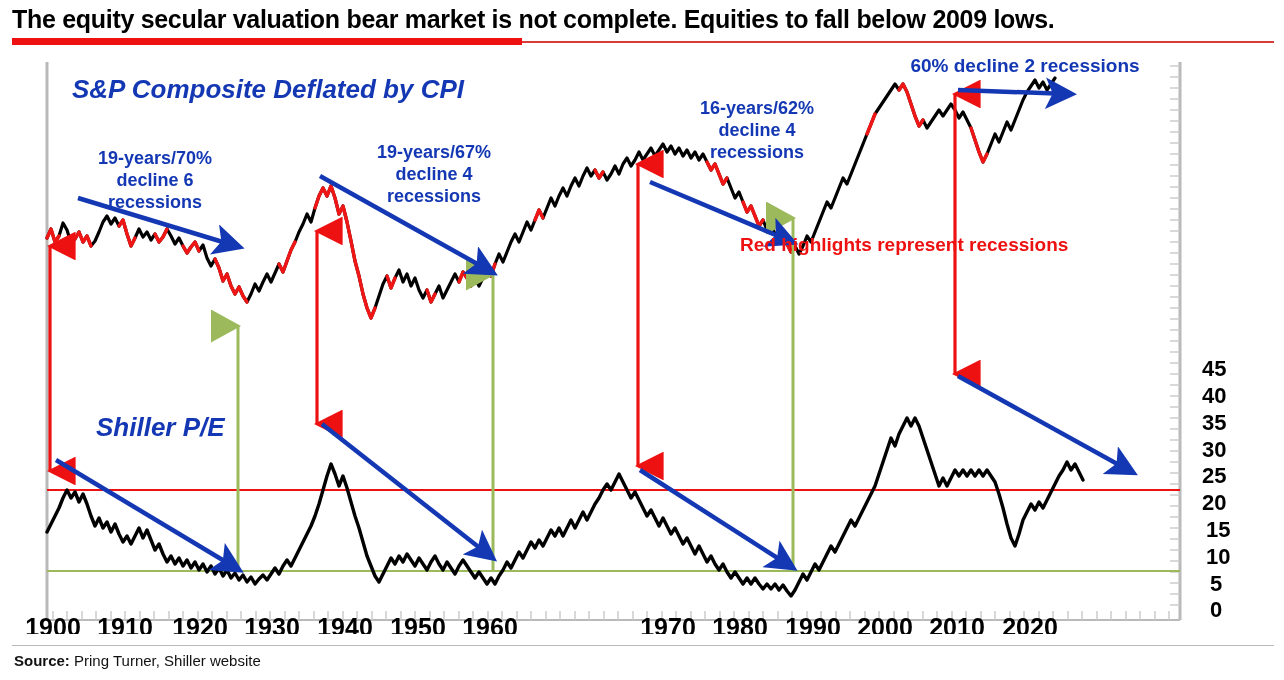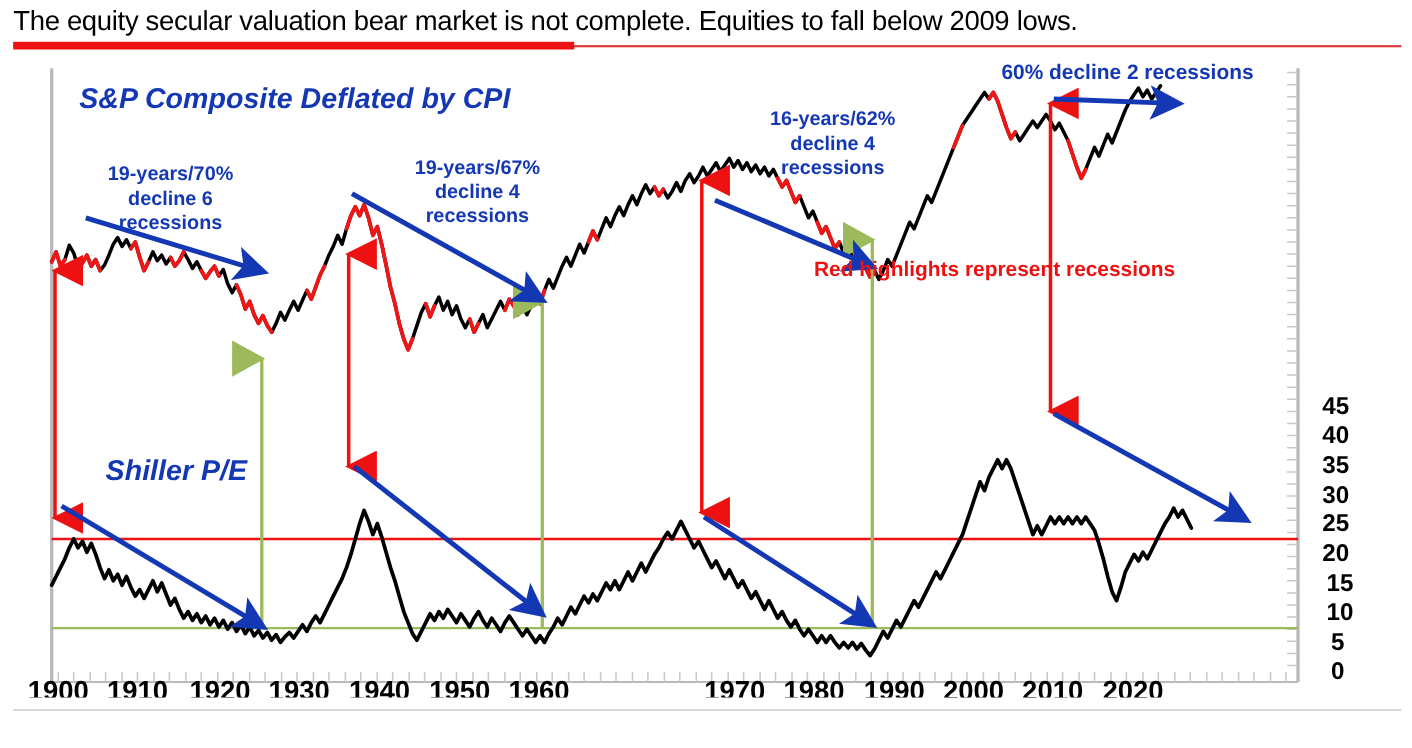--- a/index.html
+++ b/index.html
@@ -1,20 +1,20 @@
 <!DOCTYPE html>
 <html><head>
 <meta charset="utf-8">
 <style>
   html,body{margin:0;padding:0;background:#fff;}
   body{width:1284px;height:680px;font-family:"Liberation Sans",sans-serif;position:relative;overflow:hidden;}
   #page{position:relative;width:1284px;height:680px;background:#ffffff;}
 
   .title-wrap{position:absolute;left:0;top:0;width:1284px;height:46px;}
-  .title{position:absolute;left:12px;top:5px;font-size:25px;font-weight:normal;color:#000;
+  .title{position:absolute;left:12px;top:5px;font-size:25px;font-weight:bold;color:#000;
          letter-spacing:-0.3px;white-space:nowrap;font-family:"Liberation Sans",sans-serif;}
   .rule-thick{position:absolute;left:12px;top:38px;width:510px;height:7px;background:#ee1111;}
   .rule-thin{position:absolute;left:12px;top:41px;width:1262px;height:2px;background:#d93a3a;}
 
   .chartbox{position:absolute;left:0;top:46px;width:1284px;height:588px;}
   svg.chart{position:absolute;left:0;top:0;}
 
   .srcbar{position:absolute;left:12px;top:645px;width:1262px;height:1px;background:#b9b9b9;}
   .source{position:absolute;left:14px;top:652px;font-size:15px;color:#111;white-space:nowrap;}
   .source b{font-weight:bold;}
@@ -367,14 +367,17 @@
         <text x="813" y="590">1990</text>
         <text x="885" y="590">2000</text>
         <text x="957" y="590">2010</text>
         <text x="1030" y="590">2020</text>
       </g>
 
     </svg>
   </div>
 
   <div class="srcbar"></div>
+  <div class="source">
+    <b>Source:</b><span> Pring Turner, Shiller website</span>
+  </div>
 
 </div>
 
 </body></html>

